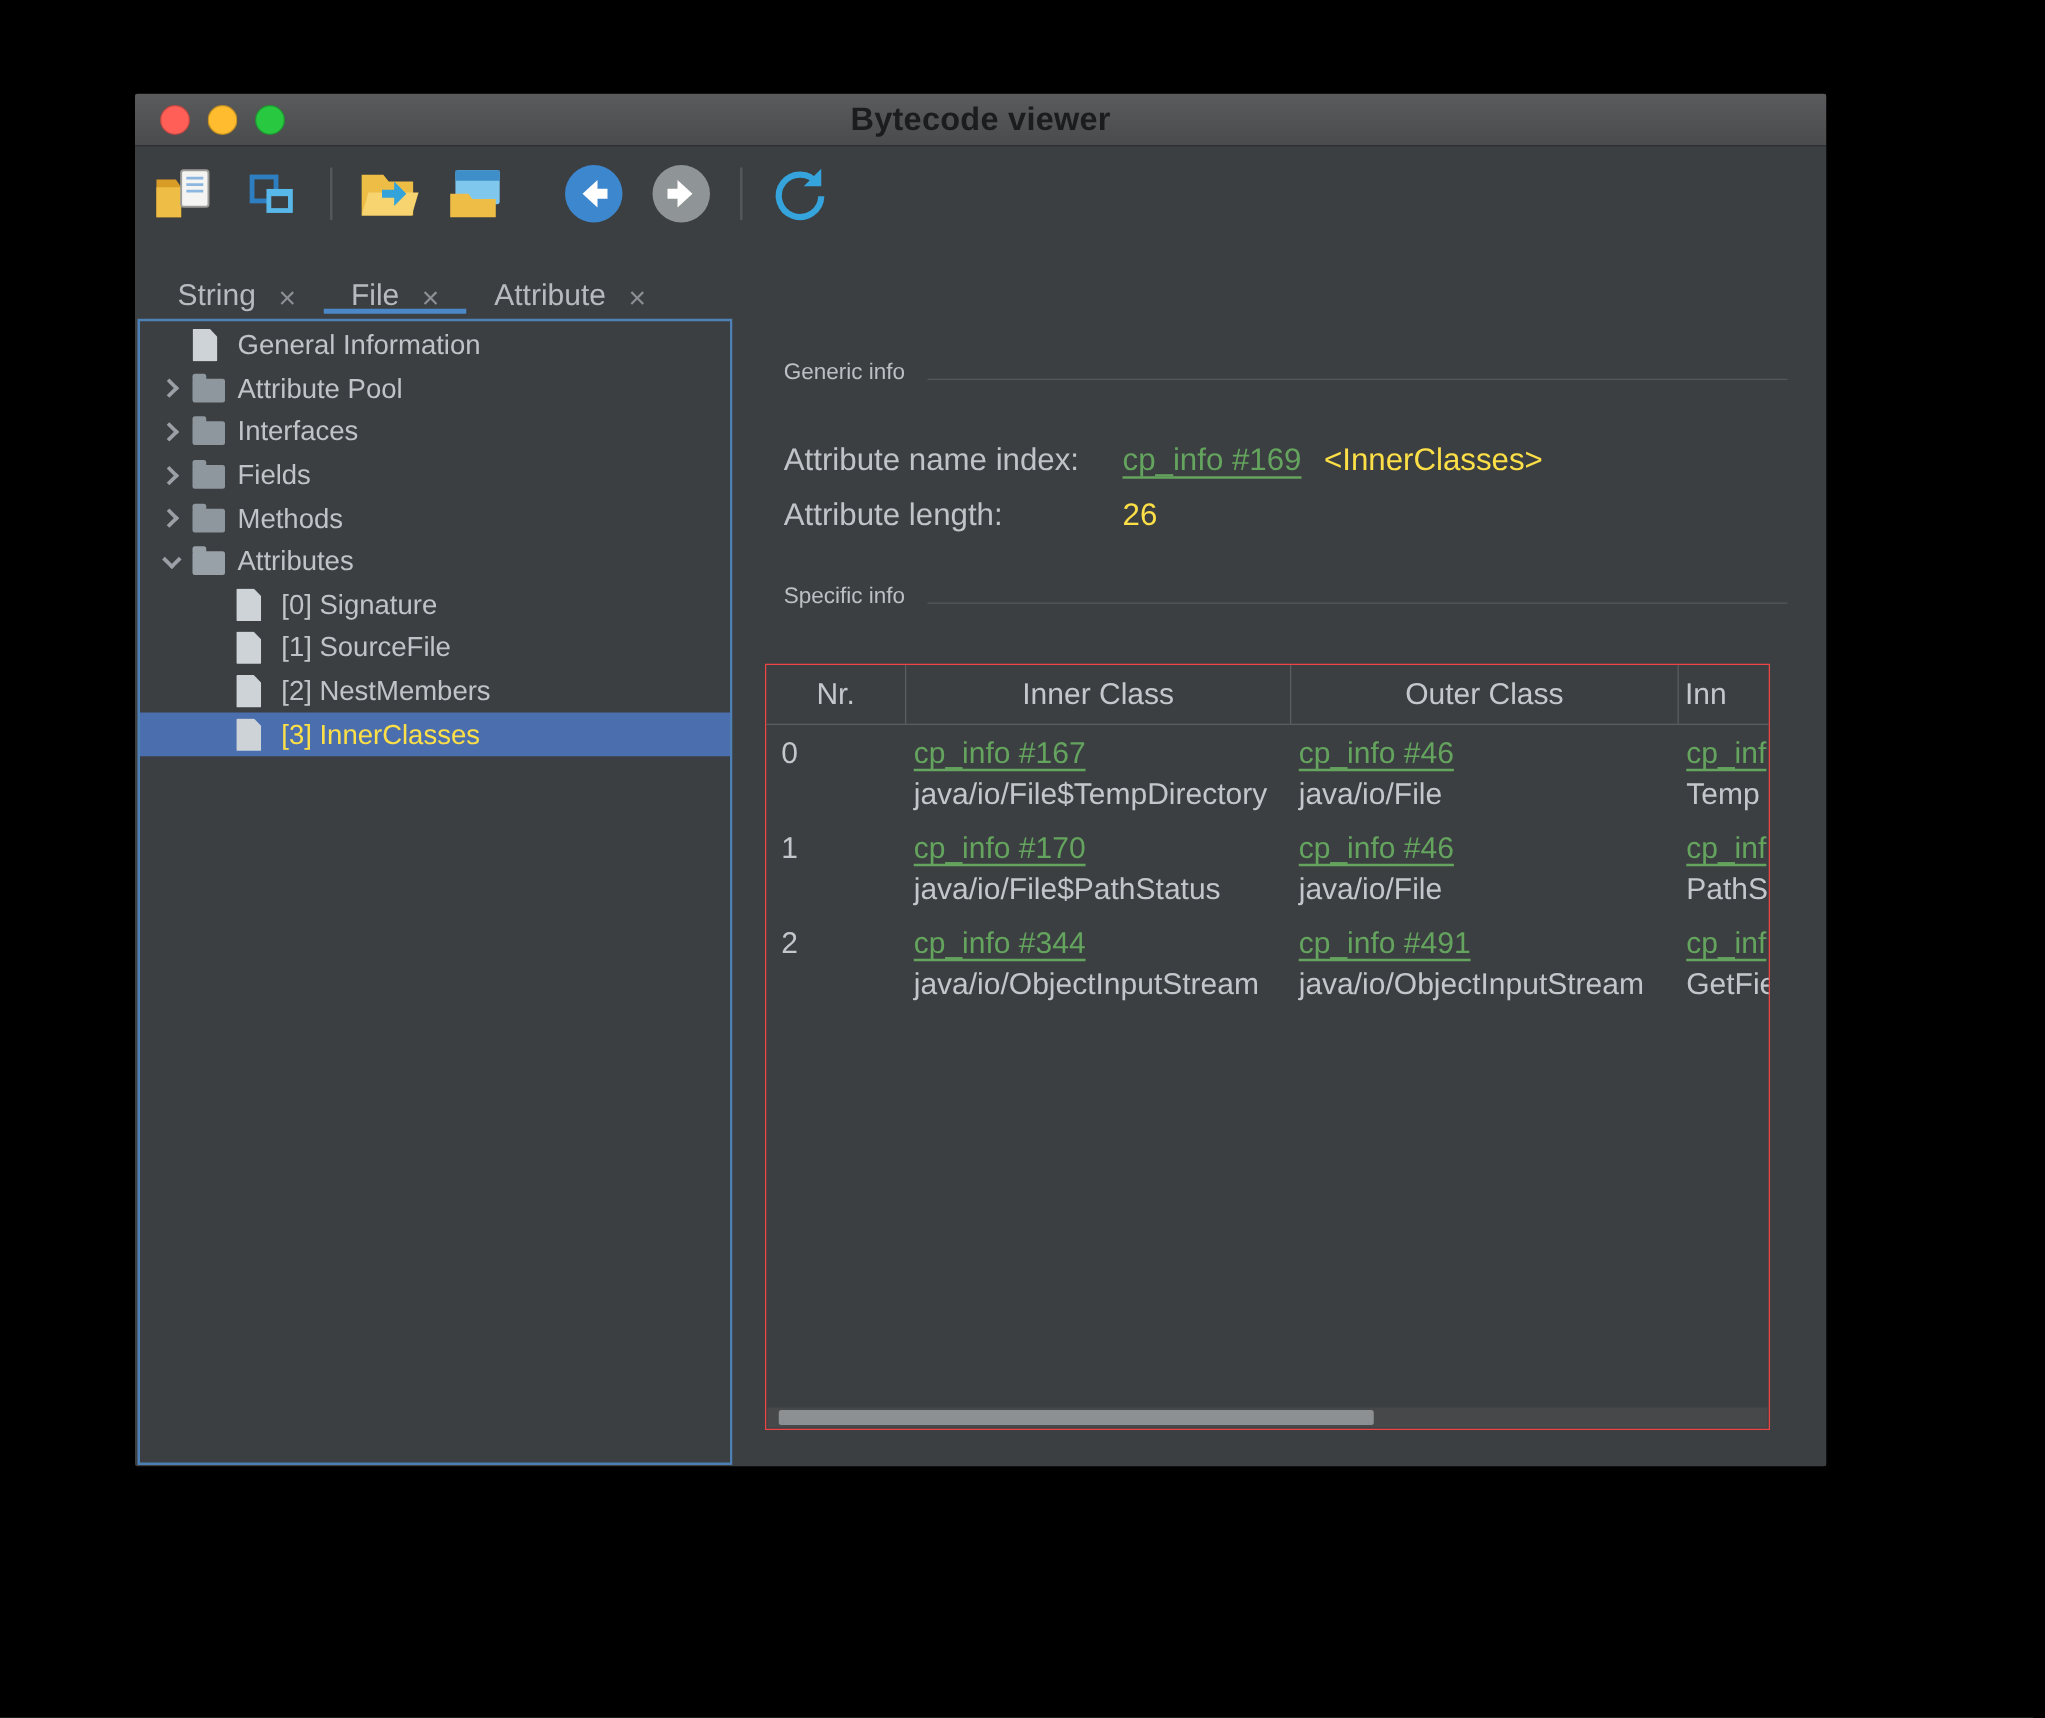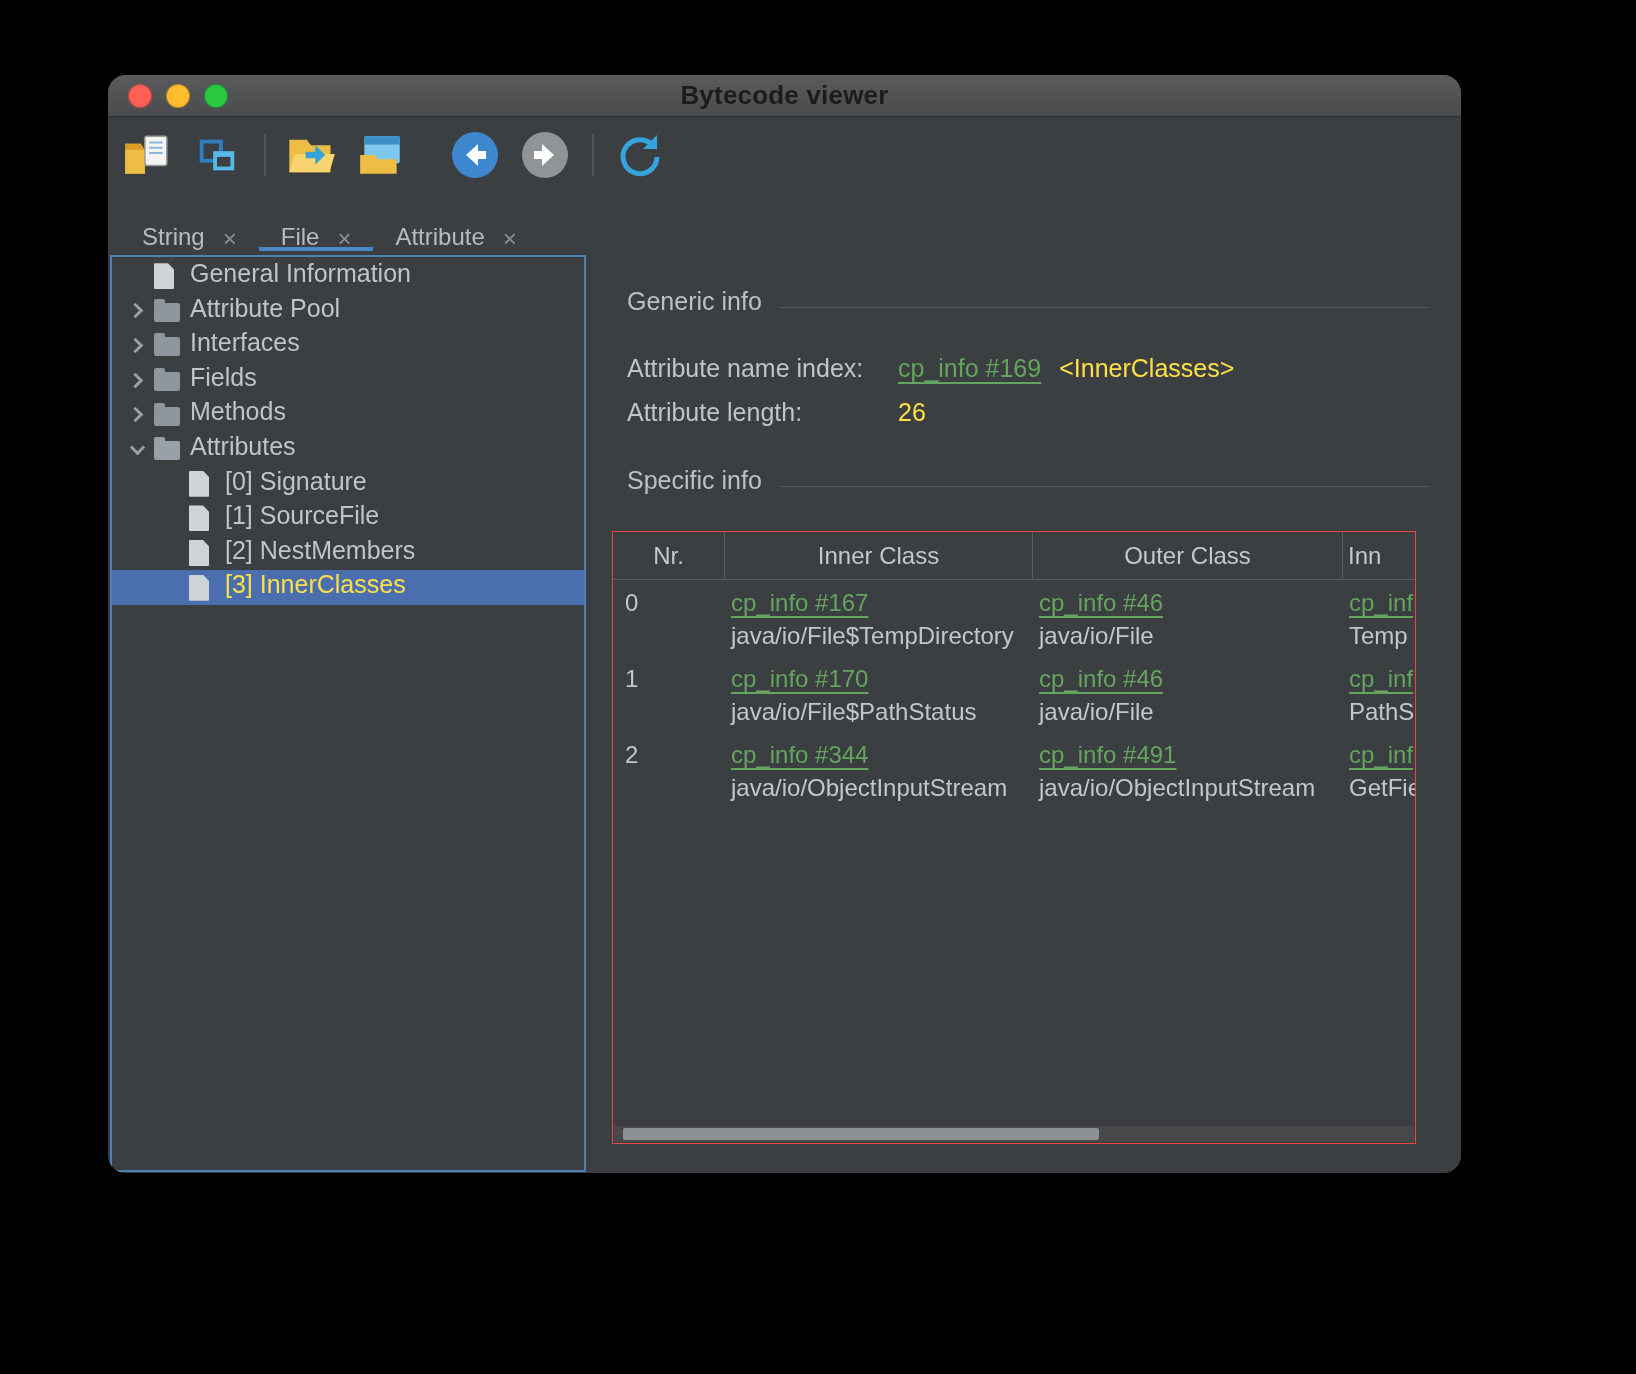--- a/index.html
+++ b/index.html
@@ -1,20 +1,20 @@
 <!DOCTYPE html>
 <html><head>
 <meta charset="utf-8">
 <style>
   *{box-sizing:border-box;margin:0;padding:0}
   html,body{width:1636px;height:1374px}
   body{background:#000;font-family:"Liberation Sans",sans-serif;position:relative;overflow:hidden}
 
   .window{position:absolute;left:108px;top:75px;width:1353px;height:1098px;background:#3c3f41;
-          border-radius:18px;overflow:hidden;box-shadow:0 25px 70px rgba(0,0,0,.65)}
+          border-radius:2px;overflow:hidden;box-shadow:0 25px 70px rgba(0,0,0,.65)}
 
   
   .titlebar{height:42px;background:linear-gradient(#5a5b5d,#4a4b4d);border-bottom:1px solid #2e2f30;
             display:flex;align-items:center;justify-content:center;position:relative}
   .lights{position:absolute;left:20px;top:50%;transform:translateY(-50%);display:flex;gap:14px}
   .light{width:24px;height:24px;border-radius:50%;border:1px solid rgba(0,0,0,.25)}
   .light.red{background:#ff5f57}.light.yellow{background:#febc2e}.light.green{background:#28c840}
   .title{font-size:26px;font-weight:700;color:#1b1c1e;letter-spacing:.2px}
 
   
@@ -28,40 +28,40 @@
   .tab{display:flex;align-items:flex-end;padding:0 22px;font-size:24px;color:#b7bbbf;position:relative}
   .tab .x{margin-left:18px;color:#8b9094;font-size:24px;line-height:1}
   .tab.active::after{content:"";position:absolute;left:0;right:0;bottom:0;height:4px;background:#4a88c7}
 
   
   .content{position:absolute;left:0;right:0;top:177px;bottom:0}
 
   
   .treepanel{position:absolute;left:2px;top:3px;width:476px;bottom:1px;background:#3c3f41;
              border:2px solid #4d80b4;overflow:hidden;padding-top:2px}
-  .trow{height:34.6px;display:flex;padding-left:8px;font-size:25px;color:#c0c4c8;white-space:nowrap}
+  .trow{height:34.6px;display:flex;align-items:center;padding-left:8px;font-size:22px;color:#c0c4c8;white-space:nowrap}
   .trow.selected{background:#4b6eaf;color:#fde047}
   .chevbox{flex:0 0 34px;display:flex;align-items:center;justify-content:center}
   .chev{width:11px;height:11px;border-right:3px solid #9aa0a5;border-bottom:3px solid #9aa0a5;
         transform:rotate(-45deg);margin-left:-4px}
   .chev.open{transform:rotate(45deg);margin-left:0;margin-top:-4px}
   .indent{flex:0 0 35px}
   .ticon{flex:0 0 32px;display:flex;align-items:center}
   .tlabel{margin-left:4px}
   .icon-doc{width:20px;height:26px;background:#ced3d7;border-radius:1px;
             clip-path:polygon(0 0,70% 0,100% 24%,100% 100%,0 100%)}
   .icon-folder{width:26px;height:19px;background:#8f979e;border-radius:2px;position:relative;margin-top:3px}
   .icon-folder::before{content:"";position:absolute;left:0;top:-4px;width:11px;height:5px;background:#8f979e;
                        border-radius:2px 2px 0 0}
   .icon-folder.open{background:#99a1a8}
   .icon-folder.open::before{background:#99a1a8}
 
   
   .detail{position:absolute;left:478px;right:0;top:0;bottom:0;background:#3c3f41}
-  .sechead{position:absolute;left:41px;right:31px;display:flex;align-items:center;font-size:25px;color:#bcc0c4}
+  .sechead{position:absolute;left:41px;right:31px;display:flex;align-items:center;font-size:18px;color:#bcc0c4}
   .sechead .rule{flex:1;height:1px;background:#55585b;margin-left:18px;margin-top:12px}
   #generic-head{top:35px}
   #specific-head{top:214px}
   .attr{position:absolute;left:41px;height:32px;line-height:32px;font-size:25px;color:#c0c4c8;white-space:nowrap}
   #attr-name{top:100px}
   #attr-len{top:144px}
   .alabel{display:inline-block;width:271px}
   .green-link{color:#64a45e;text-decoration:underline;text-underline-offset:5px;cursor:pointer}
   .red{color:#fde047}
   .resolved{margin-left:18px}

